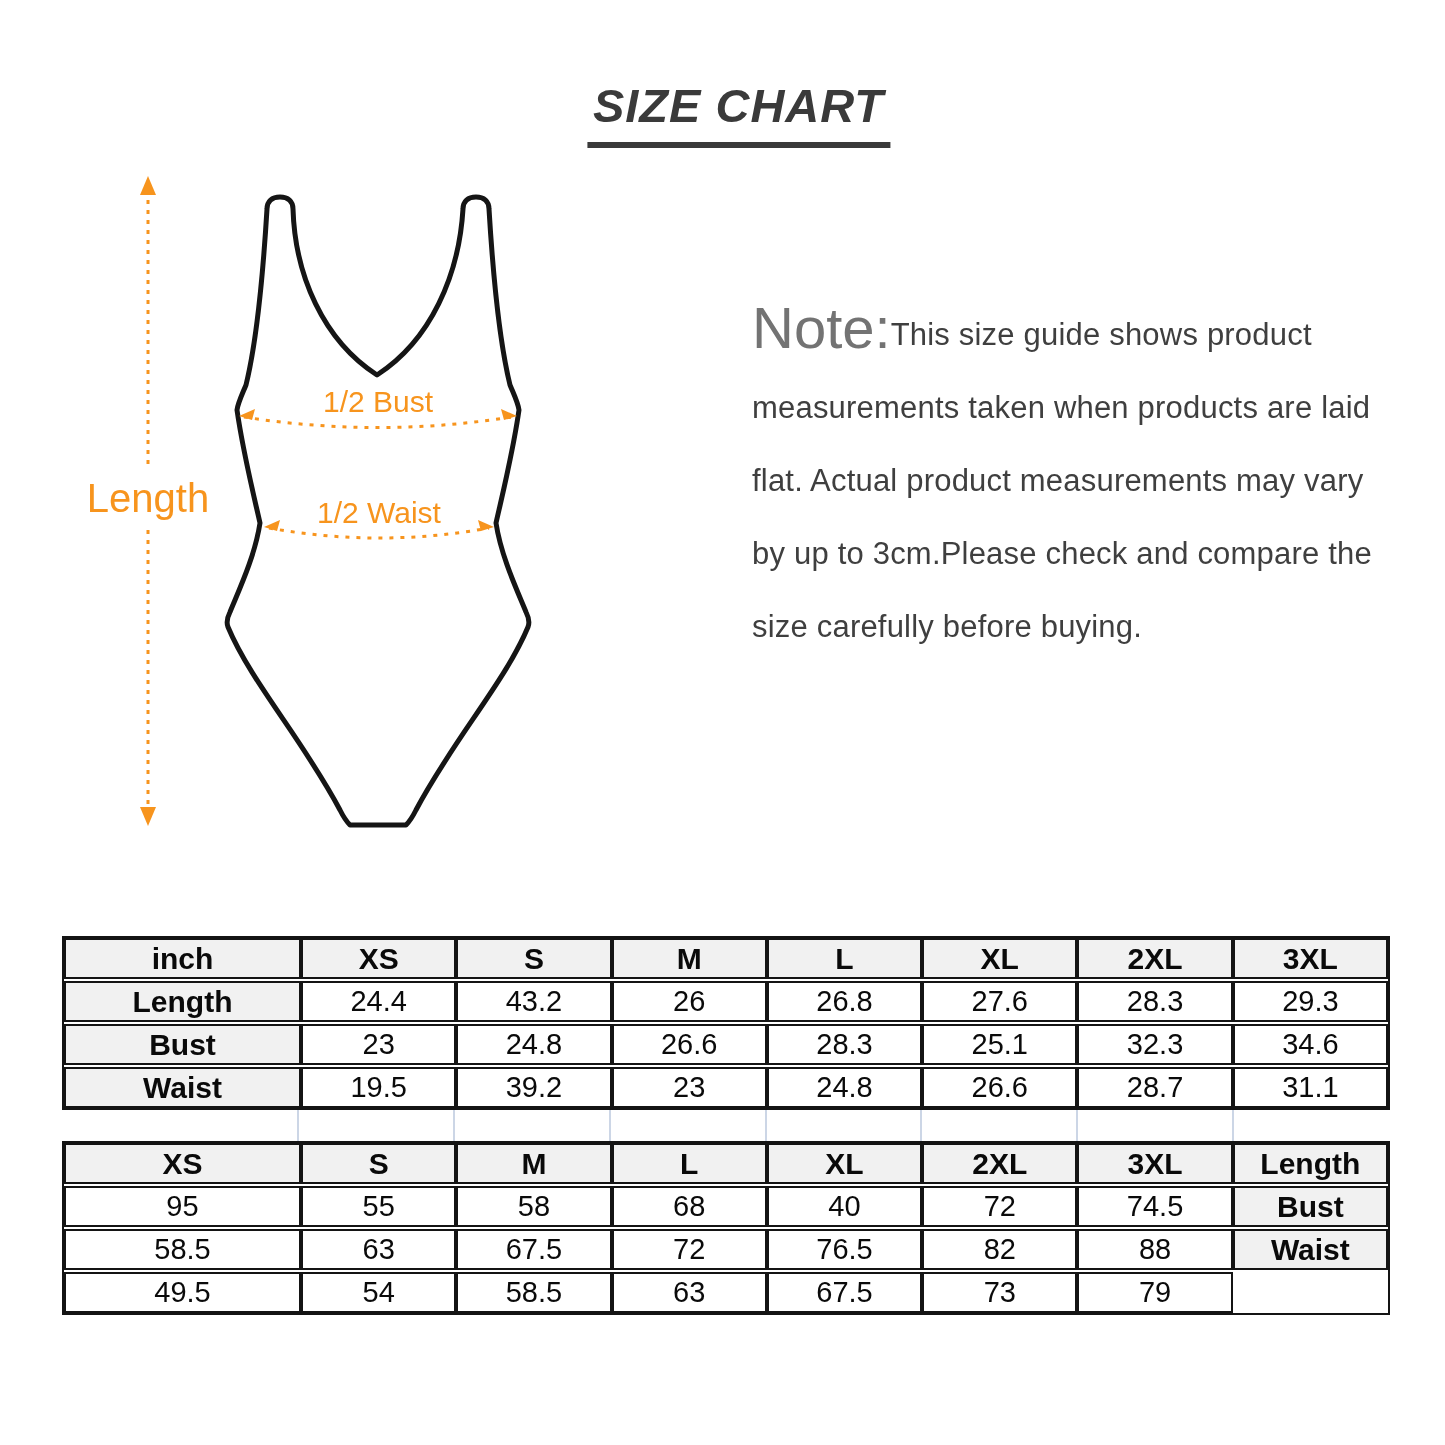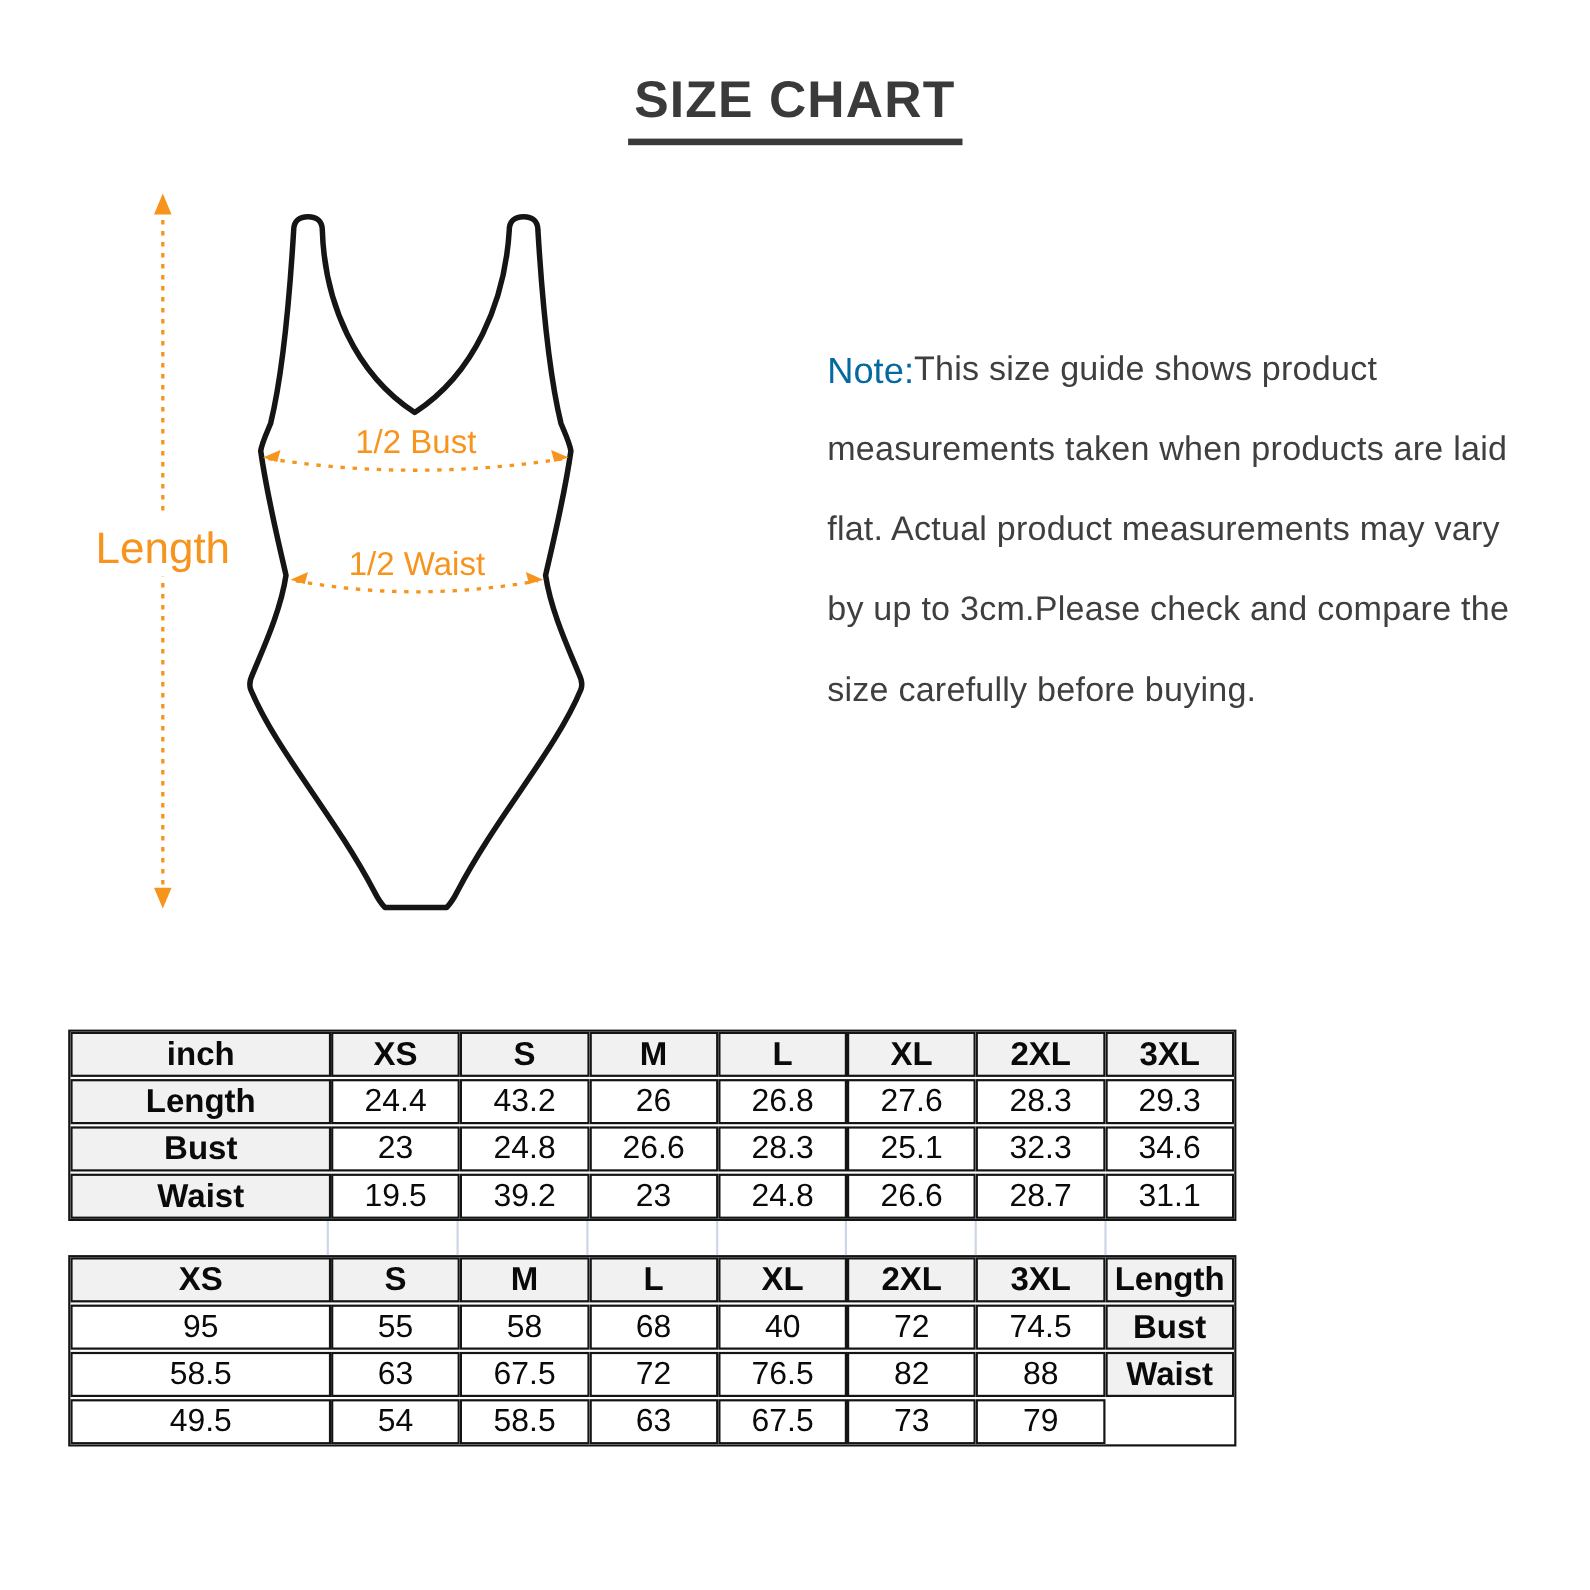--- a/index.html
+++ b/index.html
@@ -3,34 +3,34 @@
 <meta charset="utf-8">
 <style>
   html,body{margin:0;padding:0;background:#fff;}
   .canvas{
     position:relative;width:1445px;height:1445px;background:#ffffff;overflow:hidden;
     font-family:"Liberation Sans","DejaVu Sans",sans-serif;
   }
   
   .title{
     position:absolute;top:62px;left:50%;transform:translateX(-50%);
-    margin:0;font-size:47px;font-weight:bold;letter-spacing:1px;color:#3a3a3a;
-    border-bottom:6px solid #3a3a3a;padding:0 6px 9px 6px;white-space:nowrap;
+    margin:16px;font-size:47px;font-weight:bold;letter-spacing:1px;color:#3a3a3a;
+    border-bottom:6px solid #3a3a3a;padding:0 6px 9px 6px;white-space:nowrap;font-style:italic;
   }
   
   .figure{position:absolute;left:55px;top:160px;width:680px;height:720px;}
   .figure text{font-family:"Liberation Sans","DejaVu Sans",sans-serif;}
   
   .note{
     position:absolute;left:752px;top:298px;width:640px;
     font-size:31px;line-height:73px;color:#3f3f3f;letter-spacing:0.2px;
   }
-  .note-label{font-size:33px;color:#0369a1;line-height:1;vertical-align:-3px;letter-spacing:0;}
+  .note-label{font-size:58px;color:#737373;line-height:1;vertical-align:-3px;letter-spacing:0;}
   
-  .tables-wrap{position:absolute;left:62px;top:936px;width:1062px;}
+  .tables-wrap{position:absolute;left:62px;top:936px;width:1328px;}
   .size-grid{
     display:grid;grid-template-columns:237px repeat(7,1fr);
     row-gap:2px;background:#ffffff;border:2px solid #141414;
   }
   .size-grid .c{
     border:2px solid #141414;height:37px;background:#ffffff;
     display:flex;align-items:center;justify-content:center;
     font-size:29px;color:#0a0a0a;white-space:nowrap;
   }
   .size-grid .h{background:#f1f1f1;font-weight:bold;font-size:30px;}

